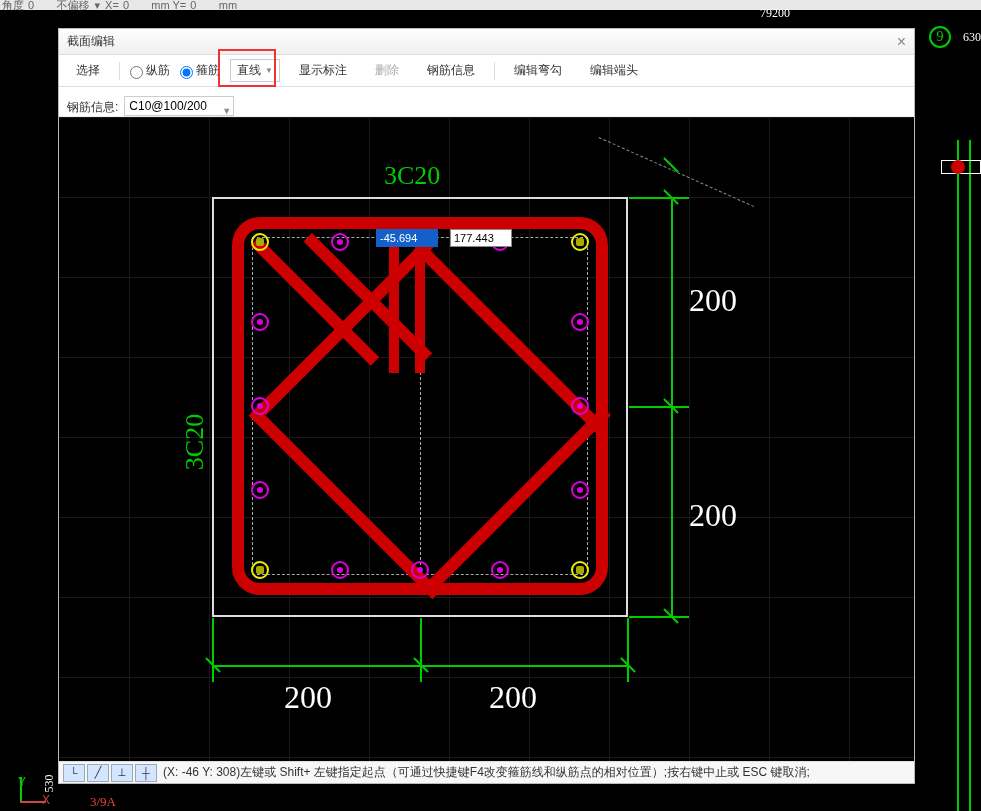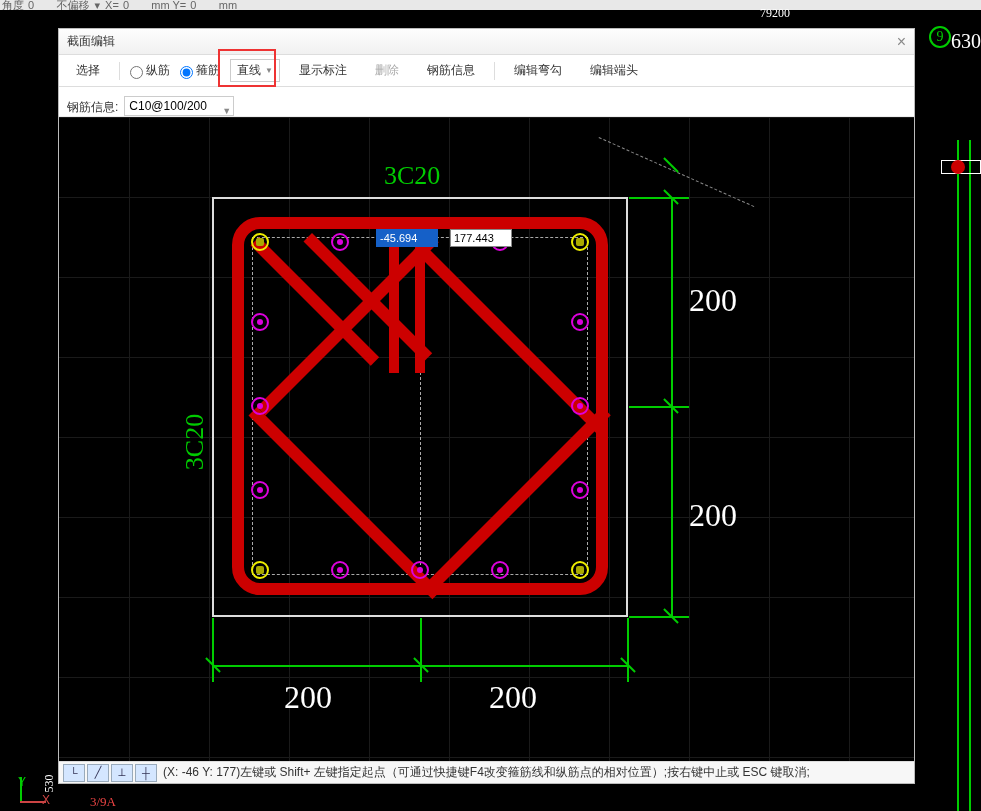--- a/index.html
+++ b/index.html
@@ -228,21 +228,21 @@
   <span>不偏移</span>&nbsp;▾&nbsp;
   <span>X=</span>
   <span>0</span>&nbsp;&nbsp;&nbsp;&nbsp;&nbsp;&nbsp;
   <span>mm Y=</span>
   <span>0</span>&nbsp;&nbsp;&nbsp;&nbsp;&nbsp;&nbsp;
   <span>mm</span>
 </div>
 
 <div class="bg-right">
   <div class="gcircle" style="top:26px; right:30px;">9</div>
-  <span class="mark" style="top:30px; right:0; font-size:20px;">630</span>
+  <span class="mark" style="top:30px; right:0; font-size:12px;">630</span>
 </div>
 <span class="mark" style="position:absolute; top:6px; left:760px; color:#fff; font-family:'Times New Roman',serif;">79200</span>
 
 <div class="ucs">
   <div class="axisY"></div>
     <div class="axisX"></div>
   <span class="y">Y</span>
     <span class="x">X</span>
 </div>
 <span class="dim-side" style="left:40px; bottom:20px;">530</span>
@@ -373,21 +373,21 @@
     <span class="dim-text" style="left:430px; top:562px;">200</span>
 
     <div class="gtick" style="left:602px; top:47px;"></div>
   </div>
 
   <div class="dlg-status">
     <span class="status-icon">└</span>
     <span class="status-icon">╱</span>
     <span class="status-icon">⟂</span>
     <span class="status-icon">┼</span>
-    <span style="margin-left:4px;">(X: -46 Y: 177)左键或 Shift+ 左键指定起点（可通过快捷键F4改变箍筋线和纵筋点的相对位置）;按右键中止或 ESC 键取消;</span>
+    <span style="margin-left:4px;">(X: -46 Y: 308)左键或 Shift+ 左键指定起点（可通过快捷键F4改变箍筋线和纵筋点的相对位置）;按右键中止或 ESC 键取消;</span>
   </div>
 </div>
 
 <div style="position:absolute; right:0; top:140px; bottom:0; width:40px;">
   <div style="position:absolute; top:0; left:16px; width:2px; bottom:0; background:#0c0;"></div>
   <div style="position:absolute; top:0; left:28px; width:2px; bottom:0; background:#0c0;"></div>
   <div style="position:absolute; top:20px; left:0; width:40px; height:14px; border:1px solid #fff;"></div>
   <div style="position:absolute; top:20px; left:10px; width:14px; height:14px; background:#c00; border-radius:50%;"></div>
 </div>
 

